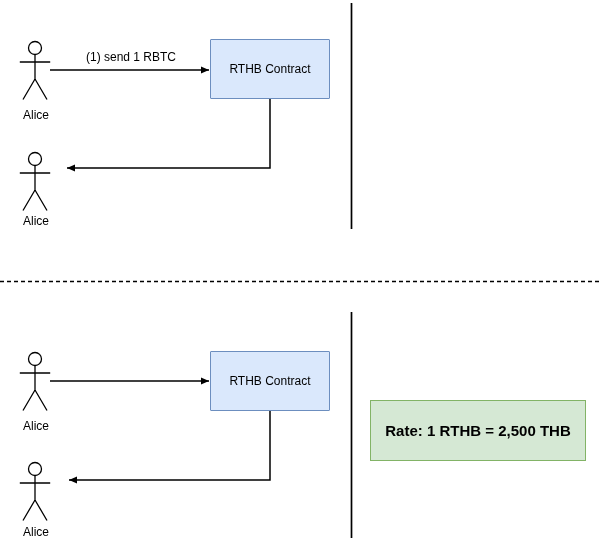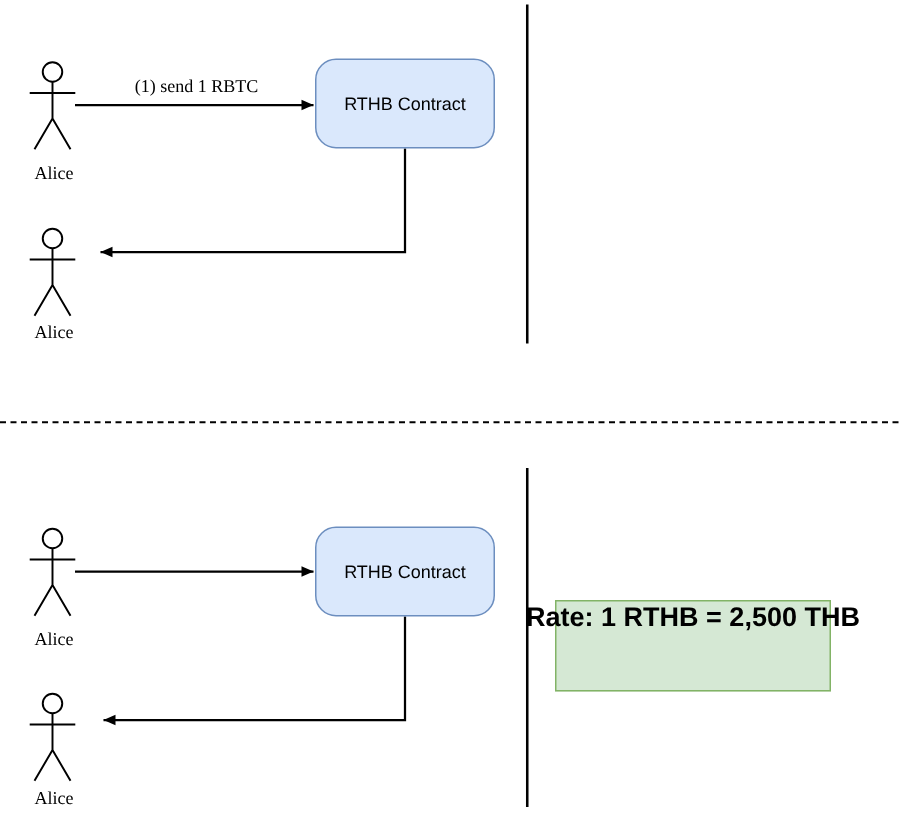--- a/index.html
+++ b/index.html
@@ -23,58 +23,58 @@
     z-index: 1;
   }
   .lbl {
     position: absolute;
     z-index: 2;
     white-space: nowrap;
     font-size: 12px;
     line-height: 1;
     transform: translateX(-50%);
     text-align: center;
-    font-family: Liberation Serif, serif;
   }
   .contract-box {
     position: absolute;
     z-index: 2;
     box-sizing: border-box;
     width: 120px;
     height: 60px;
     left: 210px;
     background: var(--box-fill, #dae8fc);
     border: 1px solid var(--box-stroke, #6c8ebf);
-    border-radius: 14px;
+    border-radius: 1px;
     display: flex;
     align-items: center;
     justify-content: center;
     font-size: 12px;
   }
   .rate-plain {
     position: absolute;
     z-index: 2;
     white-space: nowrap;
     transform: translateX(-50%);
     font-size: 12.5px;
     font-weight: bold;
   }
   .rate-box {
     position: absolute;
     z-index: 2;
     box-sizing: border-box;
     left: 370px;
     top: 400px;
-    width: 184px;
+    width: 216px;
     height: 61px;
     background: var(--rate-box-fill, #d5e8d4);
     border: 1px solid var(--rate-box-stroke, #82b366);
     display: flex;
+    align-items: center;
     justify-content: center;
-    font-size: 18px;
+    font-size: 15px;
     font-weight: bold;
     white-space: nowrap;
   }
   .divider-label {
     position: absolute;
     z-index: 3;
     left: 301px;
     top: 281px;
     transform: translate(-50%, -50%);
     background: #ffffff;

